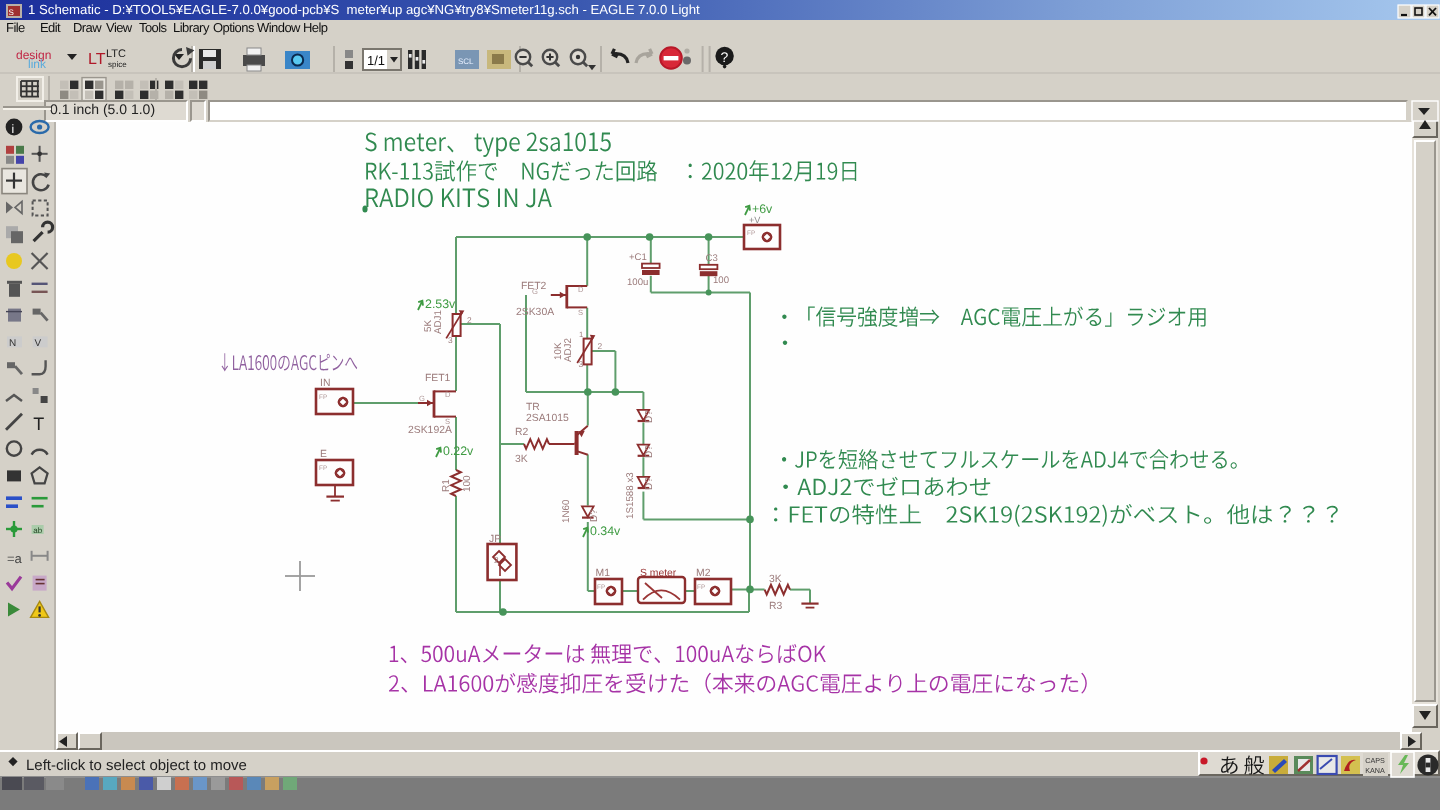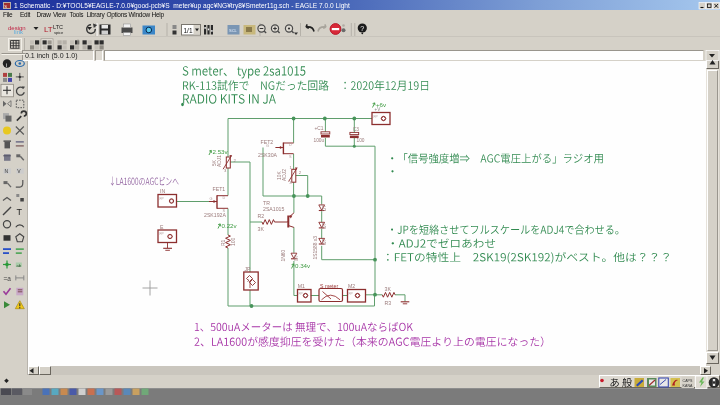--- a/index.html
+++ b/index.html
@@ -52,20 +52,23 @@
 <div class="abs" id="palette"></div>
 <div class="abs" id="vsb">
       <div class="sbbtn" style="left:0;top:0;width:13px;height:12px"></div>
       <div class="sbbtn" style="left:0;top:295px;width:13px;height:12px"></div>
       <div class="sbbtn" style="left:1px;top:13px;width:11px;height:281px;border-color:#fff #9a968e #9a968e #fff"></div>
     </div>
 <div class="abs" id="hsb">
       <div class="sbbtn" style="left:0;top:0;width:11px;height:9px"></div>
       <div class="sbbtn" style="left:11px;top:0;width:12px;height:9px"></div>
       <div class="sbbtn" style="left:672px;top:0;width:11px;height:9px"></div>
+    </div>
+<div class="abs" id="status">
+      <span style="position:absolute;left:13px;top:2px">Left-click to select object to move</span>
     </div>
 <div class="abs" id="taskbar"></div>
 <div class="abs" id="ime"></div>
 <svg width="720" height="405" viewBox="0 0 720 405">
       <line x1="228" y1="118.5" x2="372" y2="118.5" stroke="#5f9e6c" stroke-width="1.0"></line>
       <line x1="228" y1="118.5" x2="228" y2="157" stroke="#5f9e6c" stroke-width="1.0"></line>
       <line x1="228" y1="168" x2="228" y2="195.5" stroke="#5f9e6c" stroke-width="1.0"></line>
       <line x1="228" y1="208.5" x2="228" y2="235" stroke="#5f9e6c" stroke-width="1.0"></line>
       <line x1="228" y1="248" x2="228" y2="306" stroke="#5f9e6c" stroke-width="1.0"></line>
       <line x1="228" y1="306" x2="374.5" y2="306" stroke="#5f9e6c" stroke-width="1.0"></line>

